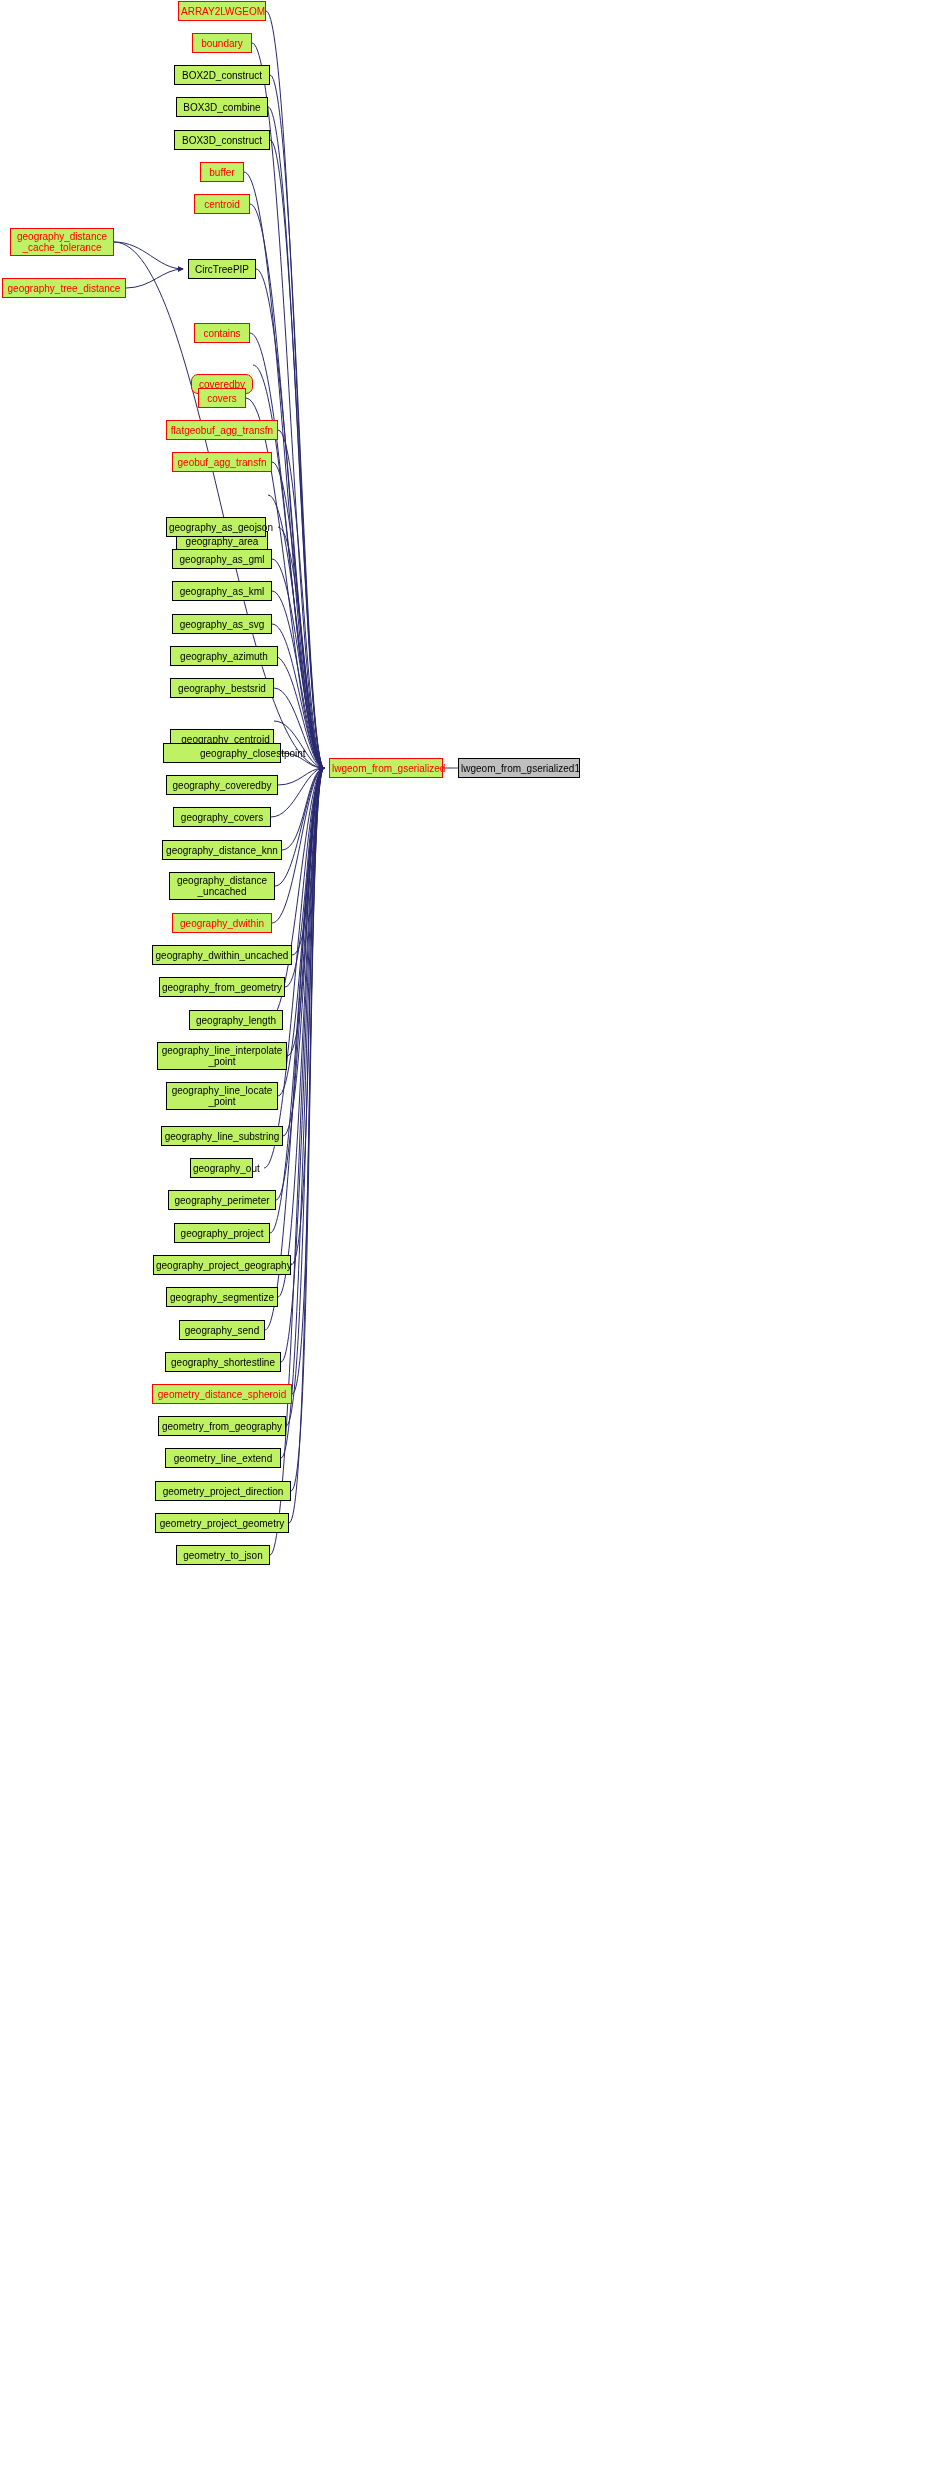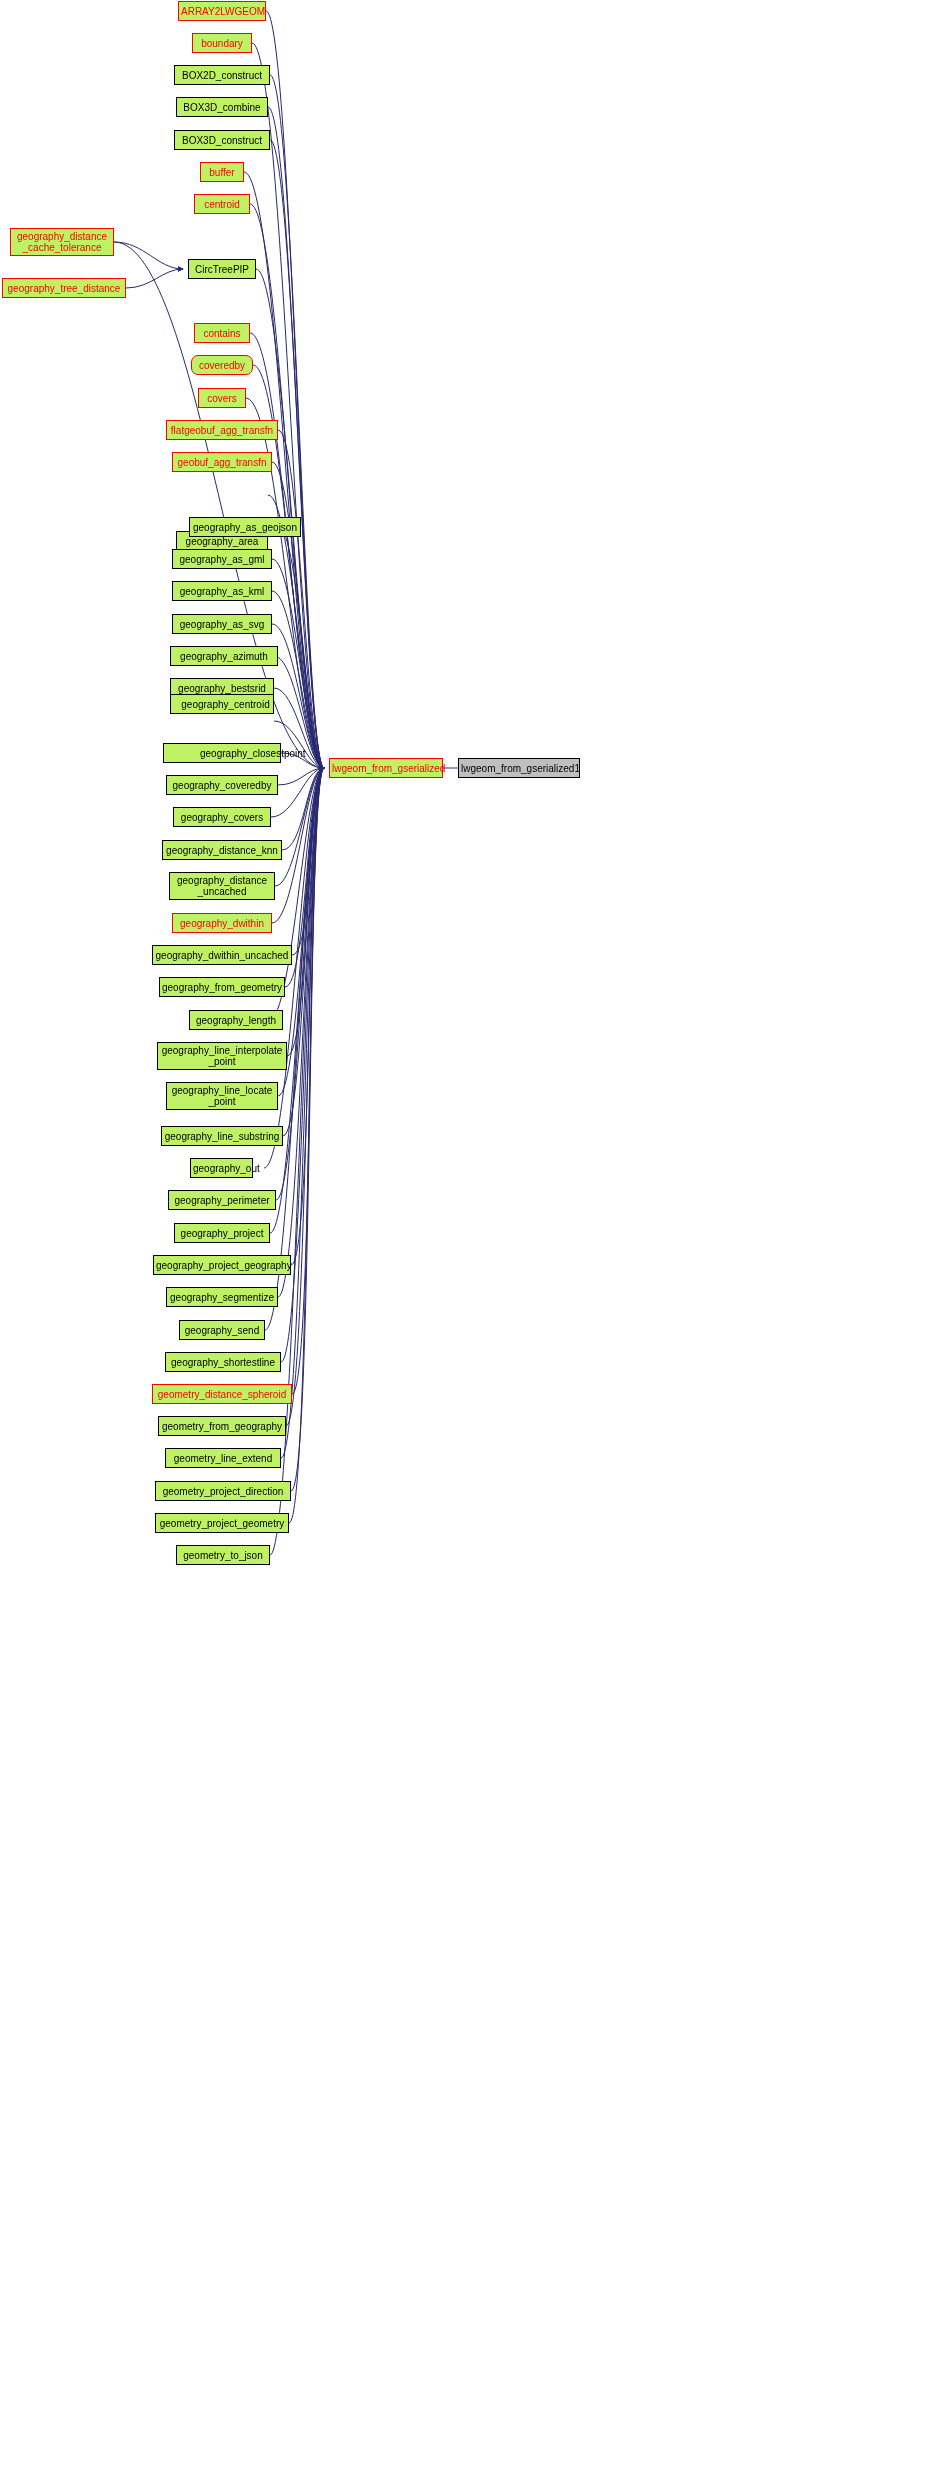--- a/index.html
+++ b/index.html
@@ -123,32 +123,32 @@
       <div class="node" style="left: 174px; top: 65px; width: 96px; height: 20px;"><span class="node-label">BOX2D_construct</span></div>
       <div class="node" style="left: 176px; top: 97px; width: 92px; height: 20px;"><span class="node-label">BOX3D_combine</span></div>
       <div class="node" style="left: 174px; top: 130px; width: 96px; height: 20px;"><span class="node-label">BOX3D_construct</span></div>
       <div class="node red" style="left: 200px; top: 162px; width: 44px; height: 20px;"><span class="node-label">buffer</span></div>
       <div class="node red" style="left: 194px; top: 194px; width: 56px; height: 20px;"><span class="node-label">centroid</span></div>
       <div class="node red" style="left: 10px; top: 228px; width: 104px; height: 28px;"><span class="node-label">geography_distance
 _cache_tolerance</span></div>
       <div class="node" style="left: 188px; top: 259px; width: 68px; height: 20px;"><span class="node-label">CircTreePIP</span></div>
       <div class="node red" style="left: 2px; top: 278px; width: 124px; height: 20px;"><span class="node-label">geography_tree_distance</span></div>
       <div class="node red" style="left: 194px; top: 323px; width: 56px; height: 20px;"><span class="node-label">contains</span></div>
-      <div class="node red" style="left: 191px; top: 355px; width: 62px; height: 20px; border-radius: 7px;"><span class="node-label">coveredby</span></div>
+      <div class="node red" style="left: 191px; top: 374px; width: 62px; height: 20px; border-radius: 7px;"><span class="node-label">coveredby</span></div>
       <div class="node red" style="left: 198px; top: 388px; width: 48px; height: 20px;"><span class="node-label">covers</span></div>
       <div class="node red" style="left: 166px; top: 420px; width: 112px; height: 20px;"><span class="node-label">flatgeobuf_agg_transfn</span></div>
       <div class="node red" style="left: 172px; top: 452px; width: 100px; height: 20px;"><span class="node-label">geobuf_agg_transfn</span></div>
       <div class="node" style="left: 176px; top: 485px; width: 92px; height: 20px; margin-top: 46px;"><span class="node-label">geography_area</span></div>
-      <div class="node" style="left: 166px; top: 517px; width: 112px; height: 20px; margin-left: 23px;"><span class="node-label">geography_as_geojson</span></div>
+      <div class="node" style="left: 166px; top: 517px; width: 100px; height: 20px;"><span class="node-label">geography_as_geojson</span></div>
       <div class="node" style="left: 172px; top: 549px; width: 100px; height: 20px;"><span class="node-label">geography_as_gml</span></div>
       <div class="node" style="left: 172px; top: 581px; width: 100px; height: 20px;"><span class="node-label">geography_as_kml</span></div>
       <div class="node" style="left: 172px; top: 614px; width: 100px; height: 20px;"><span class="node-label">geography_as_svg</span></div>
       <div class="node" style="left: 170px; top: 646px; width: 108px; height: 20px;"><span class="node-label">geography_azimuth</span></div>
       <div class="node" style="left: 170px; top: 678px; width: 104px; height: 20px;"><span class="node-label">geography_bestsrid</span></div>
-      <div class="node" style="left: 170px; top: 694px; width: 104px; height: 20px; padding-left: 9px;"><span class="node-label">geography_centroid</span></div>
+      <div class="node" style="left: 170px; top: 729px; width: 104px; height: 20px; padding-left: 9px;"><span class="node-label">geography_centroid</span></div>
       <div class="node" style="left: 163px; top: 743px; width: 118px; height: 20px; padding-left: 36px;"><span class="node-label">geography_closestpoint</span></div>
       <div class="node" style="left: 166px; top: 775px; width: 112px; height: 20px;"><span class="node-label">geography_coveredby</span></div>
       <div class="node" style="left: 173px; top: 807px; width: 98px; height: 20px;"><span class="node-label">geography_covers</span></div>
       <div class="node" style="left: 162px; top: 840px; width: 120px; height: 20px;"><span class="node-label">geography_distance_knn</span></div>
       <div class="node" style="left: 169px; top: 872px; width: 106px; height: 28px;"><span class="node-label">geography_distance
 _uncached</span></div>
       <div class="node red" style="left: 172px; top: 913px; width: 100px; height: 20px;"><span class="node-label">geography_dwithin</span></div>
       <div class="node" style="left: 152px; top: 945px; width: 140px; height: 20px;"><span class="node-label">geography_dwithin_uncached</span></div>
       <div class="node" style="left: 159px; top: 977px; width: 126px; height: 20px;"><span class="node-label">geography_from_geometry</span></div>
       <div class="node" style="left: 189px; top: 1010px; width: 94px; height: 20px;"><span class="node-label">geography_length</span></div>

